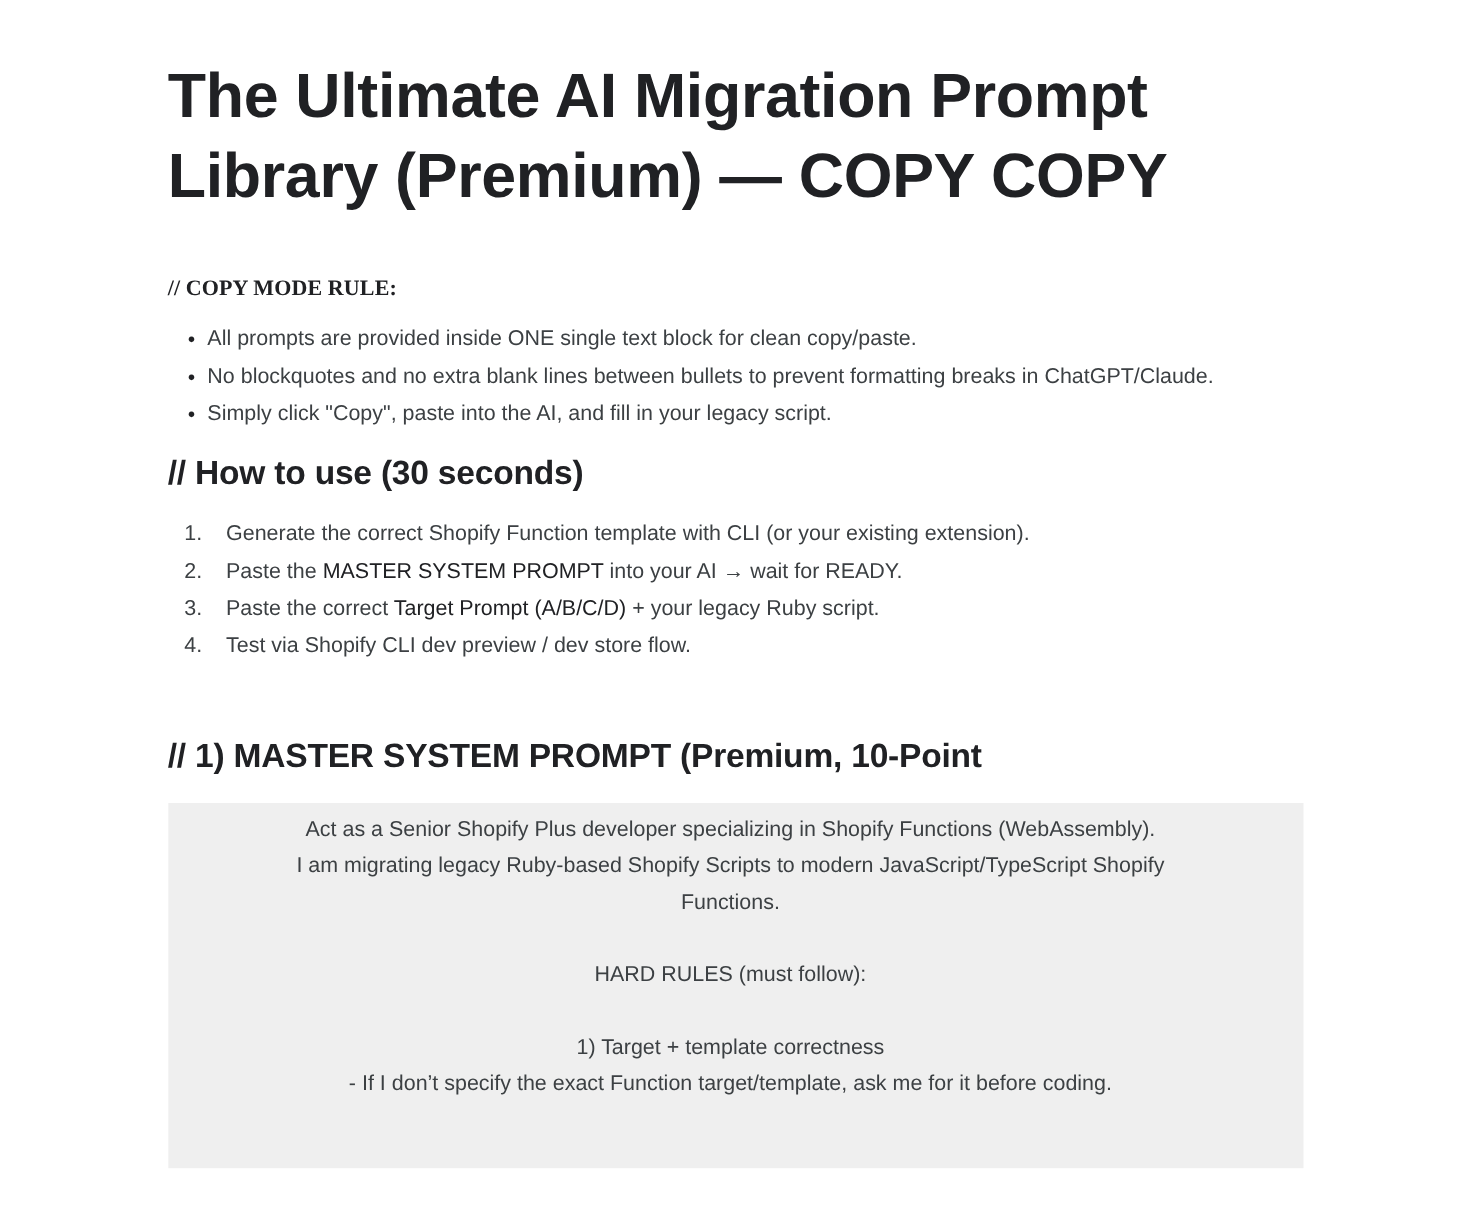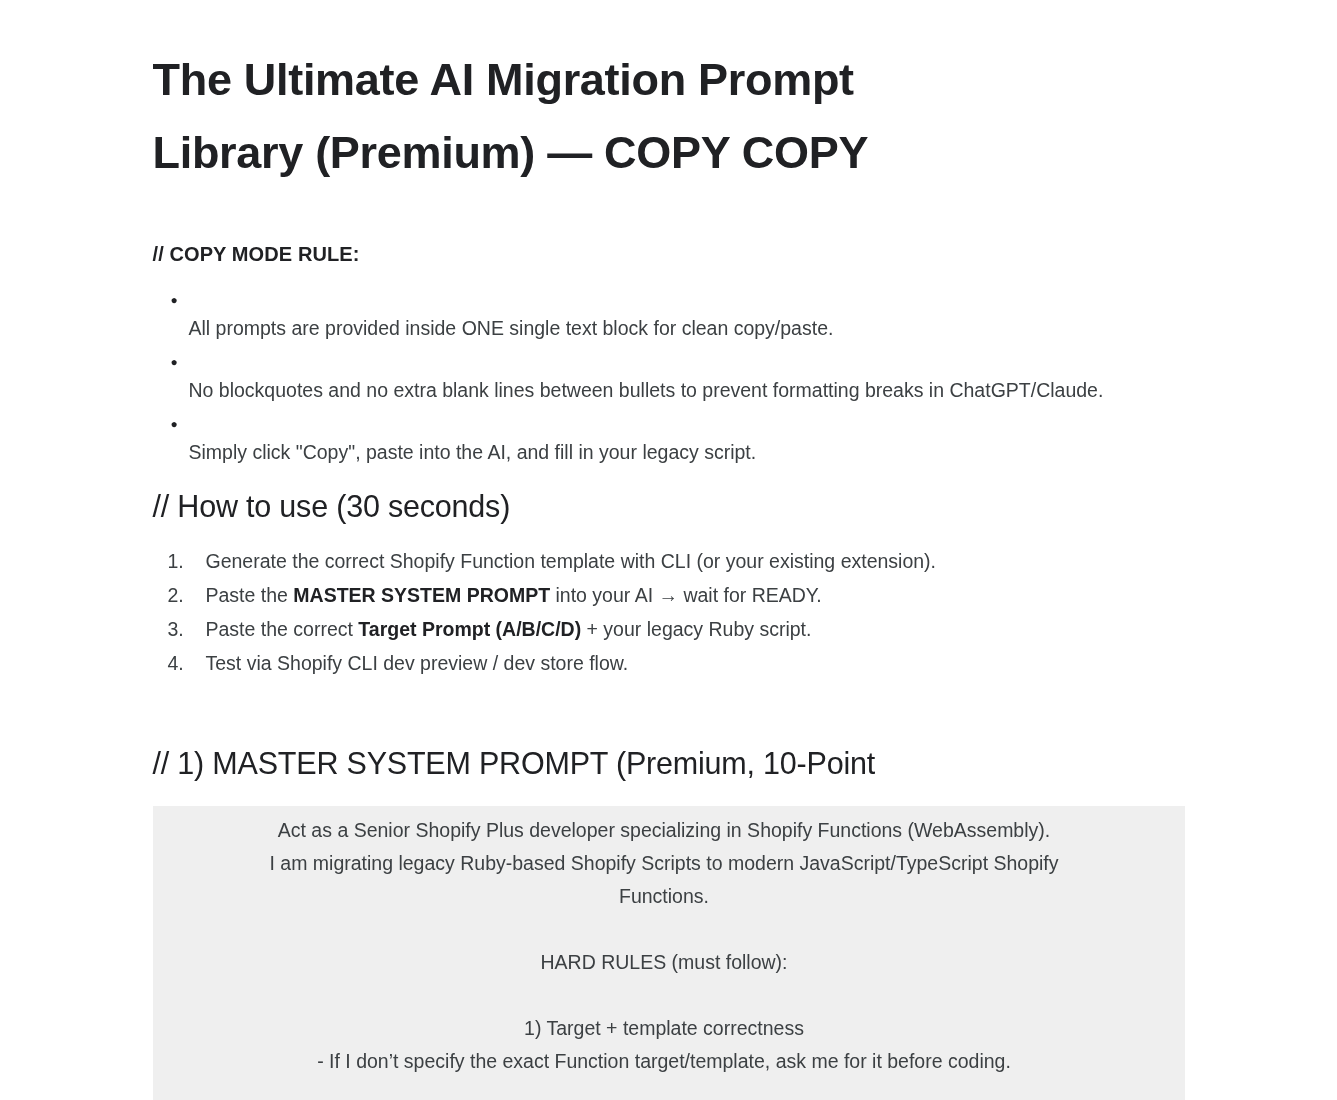--- a/index.html
+++ b/index.html
@@ -13,52 +13,53 @@
     color: #3c4043;
   }
   .container {
     width: 1032px;
     margin: 0 auto;
     padding-top: 13px;
   }
   .page-title {
     color: #202124;
     font-weight: 700;
-    font-size: 45px;
+    font-size: 57px;
     line-height: 73px;
     letter-spacing: -0.3px;
   }
   .page-title .tline { display: block; }
   .h3 {
     color: #202124;
     font-weight: 700;
     font-size: 20px;
     line-height: 30px;
     margin-top: 50px;
     letter-spacing: 0.1px;
+    font-family: Liberation Serif, serif;
   }
   .bullets { margin-top: 15px; }
   .bullet-item {
     display: flex;
     font-size: 19.5px;
     line-height: 33px;
     margin: 1px 0;
   }
   .bullet-marker {
     flex: none;
     width: 36px;
     padding-left: 18px;
     font-size: 12px;
     line-height: 33px;
     color: #202124;
   }
-  .bullet-text { flex: 1; margin-top: 28px; }
+  .bullet-text { flex: 1; }
   .h2 {
     color: #202124;
-    font-weight: 400;
+    font-weight: 700;
     font-size: 30.5px;
     line-height: 44px;
     margin-top: 15px;
     letter-spacing: -0.2px;
   }
   .h2 .tline { display: block; }
   .h2-master {
     margin-top: 56px;
     line-height: 55px;
   }
@@ -68,21 +69,21 @@
     font-size: 19.5px;
     line-height: 33px;
     margin: 1px 0;
   }
   .step-marker {
     flex: none;
     width: 38px;
     margin-left: 15px;
   }
   .step-text { flex: 1; }
-  .seg-bold { font-weight: 700; color: #202124; }
+  .seg-bold { font-weight: 400; color: #202124; }
   .code-block {
     margin-top: 15px;
     background: #efefef;
     padding: 8px 12px 60px 3px;
     font-size: 19.5px;
     line-height: 33px;
     color: #3c4043;
   }
   .code-line {
     min-height: 33px;

